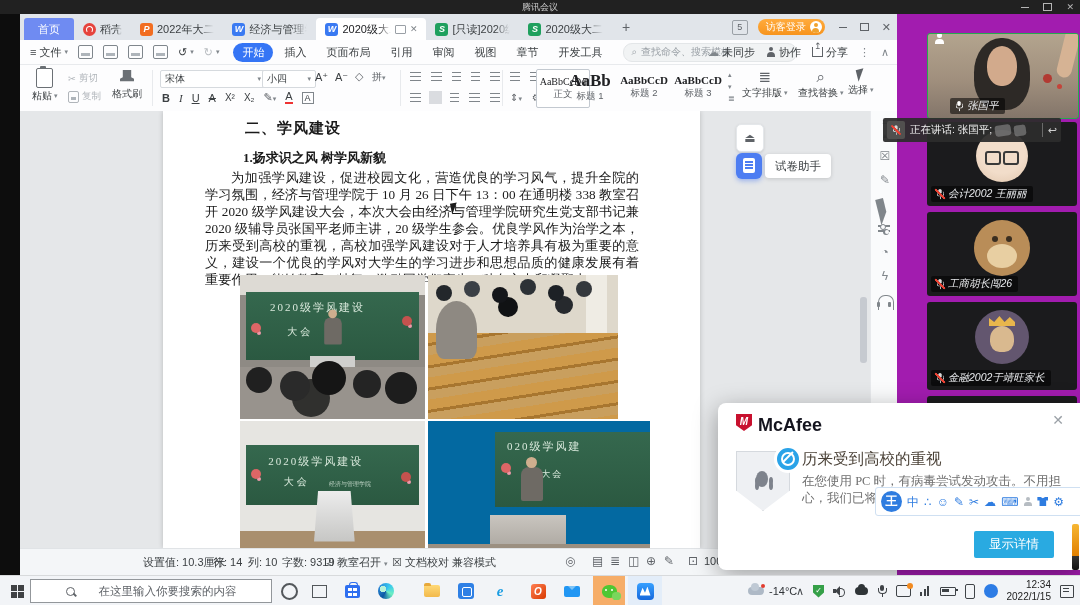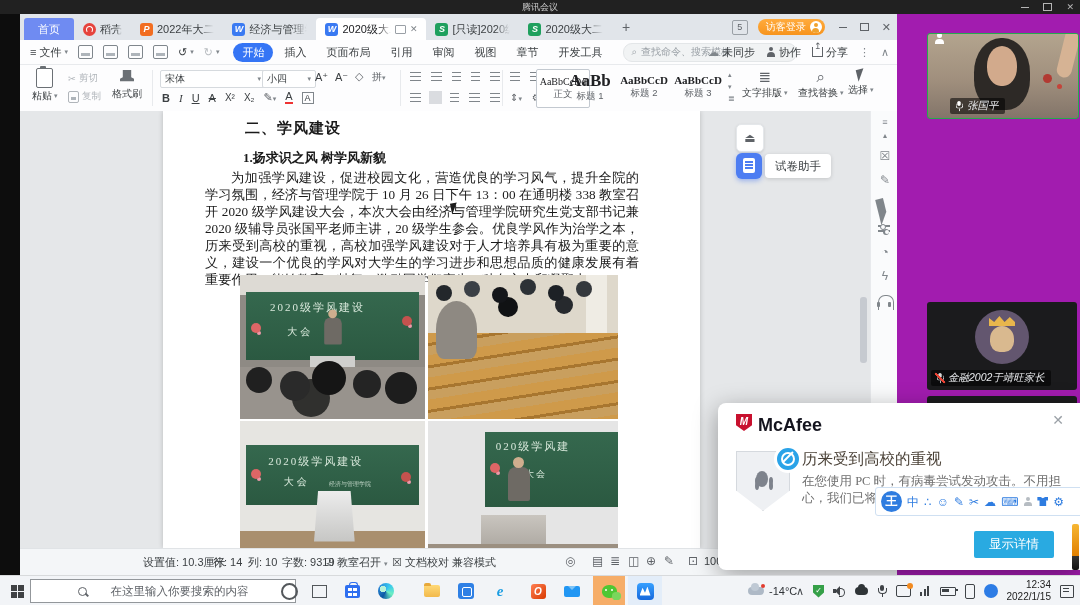--- a/index.html
+++ b/index.html
@@ -181,21 +181,21 @@
   .ime .pg::before{content:"";position:absolute;left:2.5px;top:0;width:4px;height:4px;border-radius:50%;background:#b6bcc2;}
   .ime .pg::after{content:"";position:absolute;left:0.5px;top:5px;width:8px;height:4px;border-radius:3px 3px 0 0;background:#b6bcc2;}
   .ime .shirt{width:11px;height:9px;background:#2e7ce0;clip-path:polygon(0 0,30% 0,50% 15%,70% 0,100% 0,100% 40%,80% 40%,80% 100%,20% 100%,20% 40%,0 40%);}
   .mc-btn{position:absolute;right:26px;bottom:12px;width:80px;height:27px;background:#29aae1;color:#fff;font-size:12.5px;display:flex;align-items:center;justify-content:center;border-radius:2px;}
   .penbar{left:1072px;top:524px;width:7px;height:46px;z-index:55;background:linear-gradient(180deg,#f7b733,#e07f00 70%,#333 70%,#111);border-radius:2px;}
 
   
   .taskbar{left:0;top:575px;width:1080px;height:30px;background:#f2f4f7;border-top:1px solid #d8dadc;z-index:60;}
   .tb{position:absolute;top:0;height:30px;display:flex;align-items:center;justify-content:center;}
   .winlogo{width:6px;height:6px;background:#3f4144;box-shadow:7px 0 0 #3f4144,0 7px 0 #3f4144,7px 7px 0 #3f4144;margin:-7px 7px 0 0;}
-  .tsearch{left:30px;width:240px;border:1px solid #93979b;background:#fff;height:22px;top:3px;display:flex;align-items:center;gap:24px;padding:0 12px;}
+  .tsearch{left:30px;width:240px;border:1px solid #93979b;background:#fff;height:22px;top:3px;display:flex;align-items:center;gap:24px;padding:0 0;}
   .mag{width:7px;height:7px;border:1.5px solid #5f6368;border-radius:50%;position:relative;flex:none;}
   .mag::after{content:"";position:absolute;left:6px;top:6px;width:4px;height:1.5px;background:#5f6368;transform:rotate(45deg);}
   .tsearch span{font-size:11.5px;color:#5f6368;white-space:nowrap;}
   .cortana{width:13px;height:13px;border:2px solid #53575b;border-radius:50%;}
   .tview{width:13px;height:11px;border:1.5px solid #53575b;position:relative;}
   .store{width:15px;height:13px;background:#2f6ff0;border-radius:2px;position:relative;}
   .store::before{content:"";position:absolute;left:4px;top:-3px;width:7px;height:3px;border:1px solid #2f6ff0;border-bottom:none;border-radius:3px 3px 0 0;}
   .store::after{content:"";position:absolute;left:3px;top:3px;width:4px;height:3px;background:#fff;box-shadow:5px 0 0 #fff,0 5px 0 #fff,5px 5px 0 #fff;}
   .edge{width:16px;height:16px;border-radius:50%;background:radial-gradient(circle at 32% 38%,#b7f2d8 0 22%,transparent 23%),conic-gradient(from 210deg,#0c59a4,#2b88d8,#36c5f0,#6df0c2,#0c59a4);}
   .folder{width:16px;height:12px;background:linear-gradient(#ffd977,#f2b94b);border-radius:1px 2px 2px 2px;position:relative;}
@@ -501,21 +501,21 @@
             <span class="chalk" style="left:13%;top:14%;font-size:11px;letter-spacing:2px">2020级学风建设</span>
             <span class="chalk" style="left:22%;top:50%;font-size:10px;letter-spacing:3px">大会</span>
             <span class="chalk" style="left:48%;top:58%;font-size:6px;opacity:.8">经济与管理学院</span>
             <i class="fl" style="left:3%;top:40%"></i>
               <i class="fl" style="right:5%;top:45%;background:#c4524e"></i>
           </div>
           <div class="floorA" style="height:18%"></div>
           <div class="podium" style="left:40%;bottom:10%;width:22%;height:38%"></div>
         </div>
 
-        <div class="photo" style="left:265px;top:310px;width:190px;height:134px;background:#e5e5e5">
+        <div class="photo" style="left:265px;top:310px;width:222px;height:134px;background:#0369a1">
           <div class="board" style="left:30%;top:8%;width:70%;height:56%">
             <span class="chalk" style="left:8%;top:10%;font-size:11px;letter-spacing:2px">020级学风建</span>
             <span class="chalk" style="left:30%;top:48%;font-size:9px;letter-spacing:2px">大会</span>
             <i class="fl" style="left:4%;top:42%"></i>
           </div>
           <i class="spkr" style="left:42%;top:34%"></i>
           <div class="ab" style="left:28%;bottom:0;width:34%;height:30%;background:linear-gradient(#c9c5bf,#a7a29b)"></div>
           <div class="floorA" style="height:8%;background:#9b8f80"></div>
         </div>
 
@@ -575,37 +575,73 @@
         <i class="micw" style="transform:scale(.85)">
             <i></i>
             <u></u>
             <s></s>
           </i>
         <span>张国平</span>
       </div>
       <i class="hostbadge ab" style="left:4px;bottom:4px"></i>
     </div>
 
-
+    <div class="vtile" style="top:108px;height:84px">
+      <i class="avatar av2"></i>
+      <div class="nm">
+        <i class="micw muted" style="transform:scale(.85)">
+            <i></i>
+            <u></u>
+            <s></s>
+          </i>
+        <span>会计2002 王丽丽</span>
+      </div>
+    </div>
+
+    <div class="vtile" style="top:198px;height:84px">
+      <i class="avatar av3"></i>
+      <div class="nm">
+        <i class="micw muted" style="transform:scale(.85)">
+            <i></i>
+            <u></u>
+            <s></s>
+          </i>
+        <span>工商胡长闯26</span>
+      </div>
+    </div>
 
     <div class="vtile" style="top:288px;height:88px">
       <i class="avatar av4"></i>
       <div class="nm">
         <i class="micw muted" style="transform:scale(.85)">
             <i></i>
             <u></u>
             <s></s>
           </i>
         <span>金融2002于靖旺家长</span>
       </div>
     </div>
 
     <div class="vtile" style="top:382px;height:14px"></div>
   </div>
 
+  <div class="ab toast">
+    <span class="mbox">
+        <i class="micw muted" style="transform:scale(.8)">
+          <i></i>
+          <u></u>
+          <s></s>
+        </i>
+      </span>
+    <span class="tt">正在讲话: 张国平;</span>
+    <i class="blob"></i>
+    <i class="blob" style="width:12px"></i>
+    <i class="sep"></i>
+    <span class="rp">↩</span>
+  </div>
 
   <div class="ab mcafee">
     <i class="mc-shield-sm">M</i>
     <span class="mc-brand">McAfee</span>
     <span class="mc-x">✕</span>
     <i class="mc-shield-big"></i>
     <i class="mc-bug"></i>
     <i class="mc-badge"></i>
     <div class="mc-title">历来受到高校的重视</div>
     <div class="mc-body">在您使用 PC 时，有病毒尝试发动攻击。不用担心，我们已将其清除。</div>

